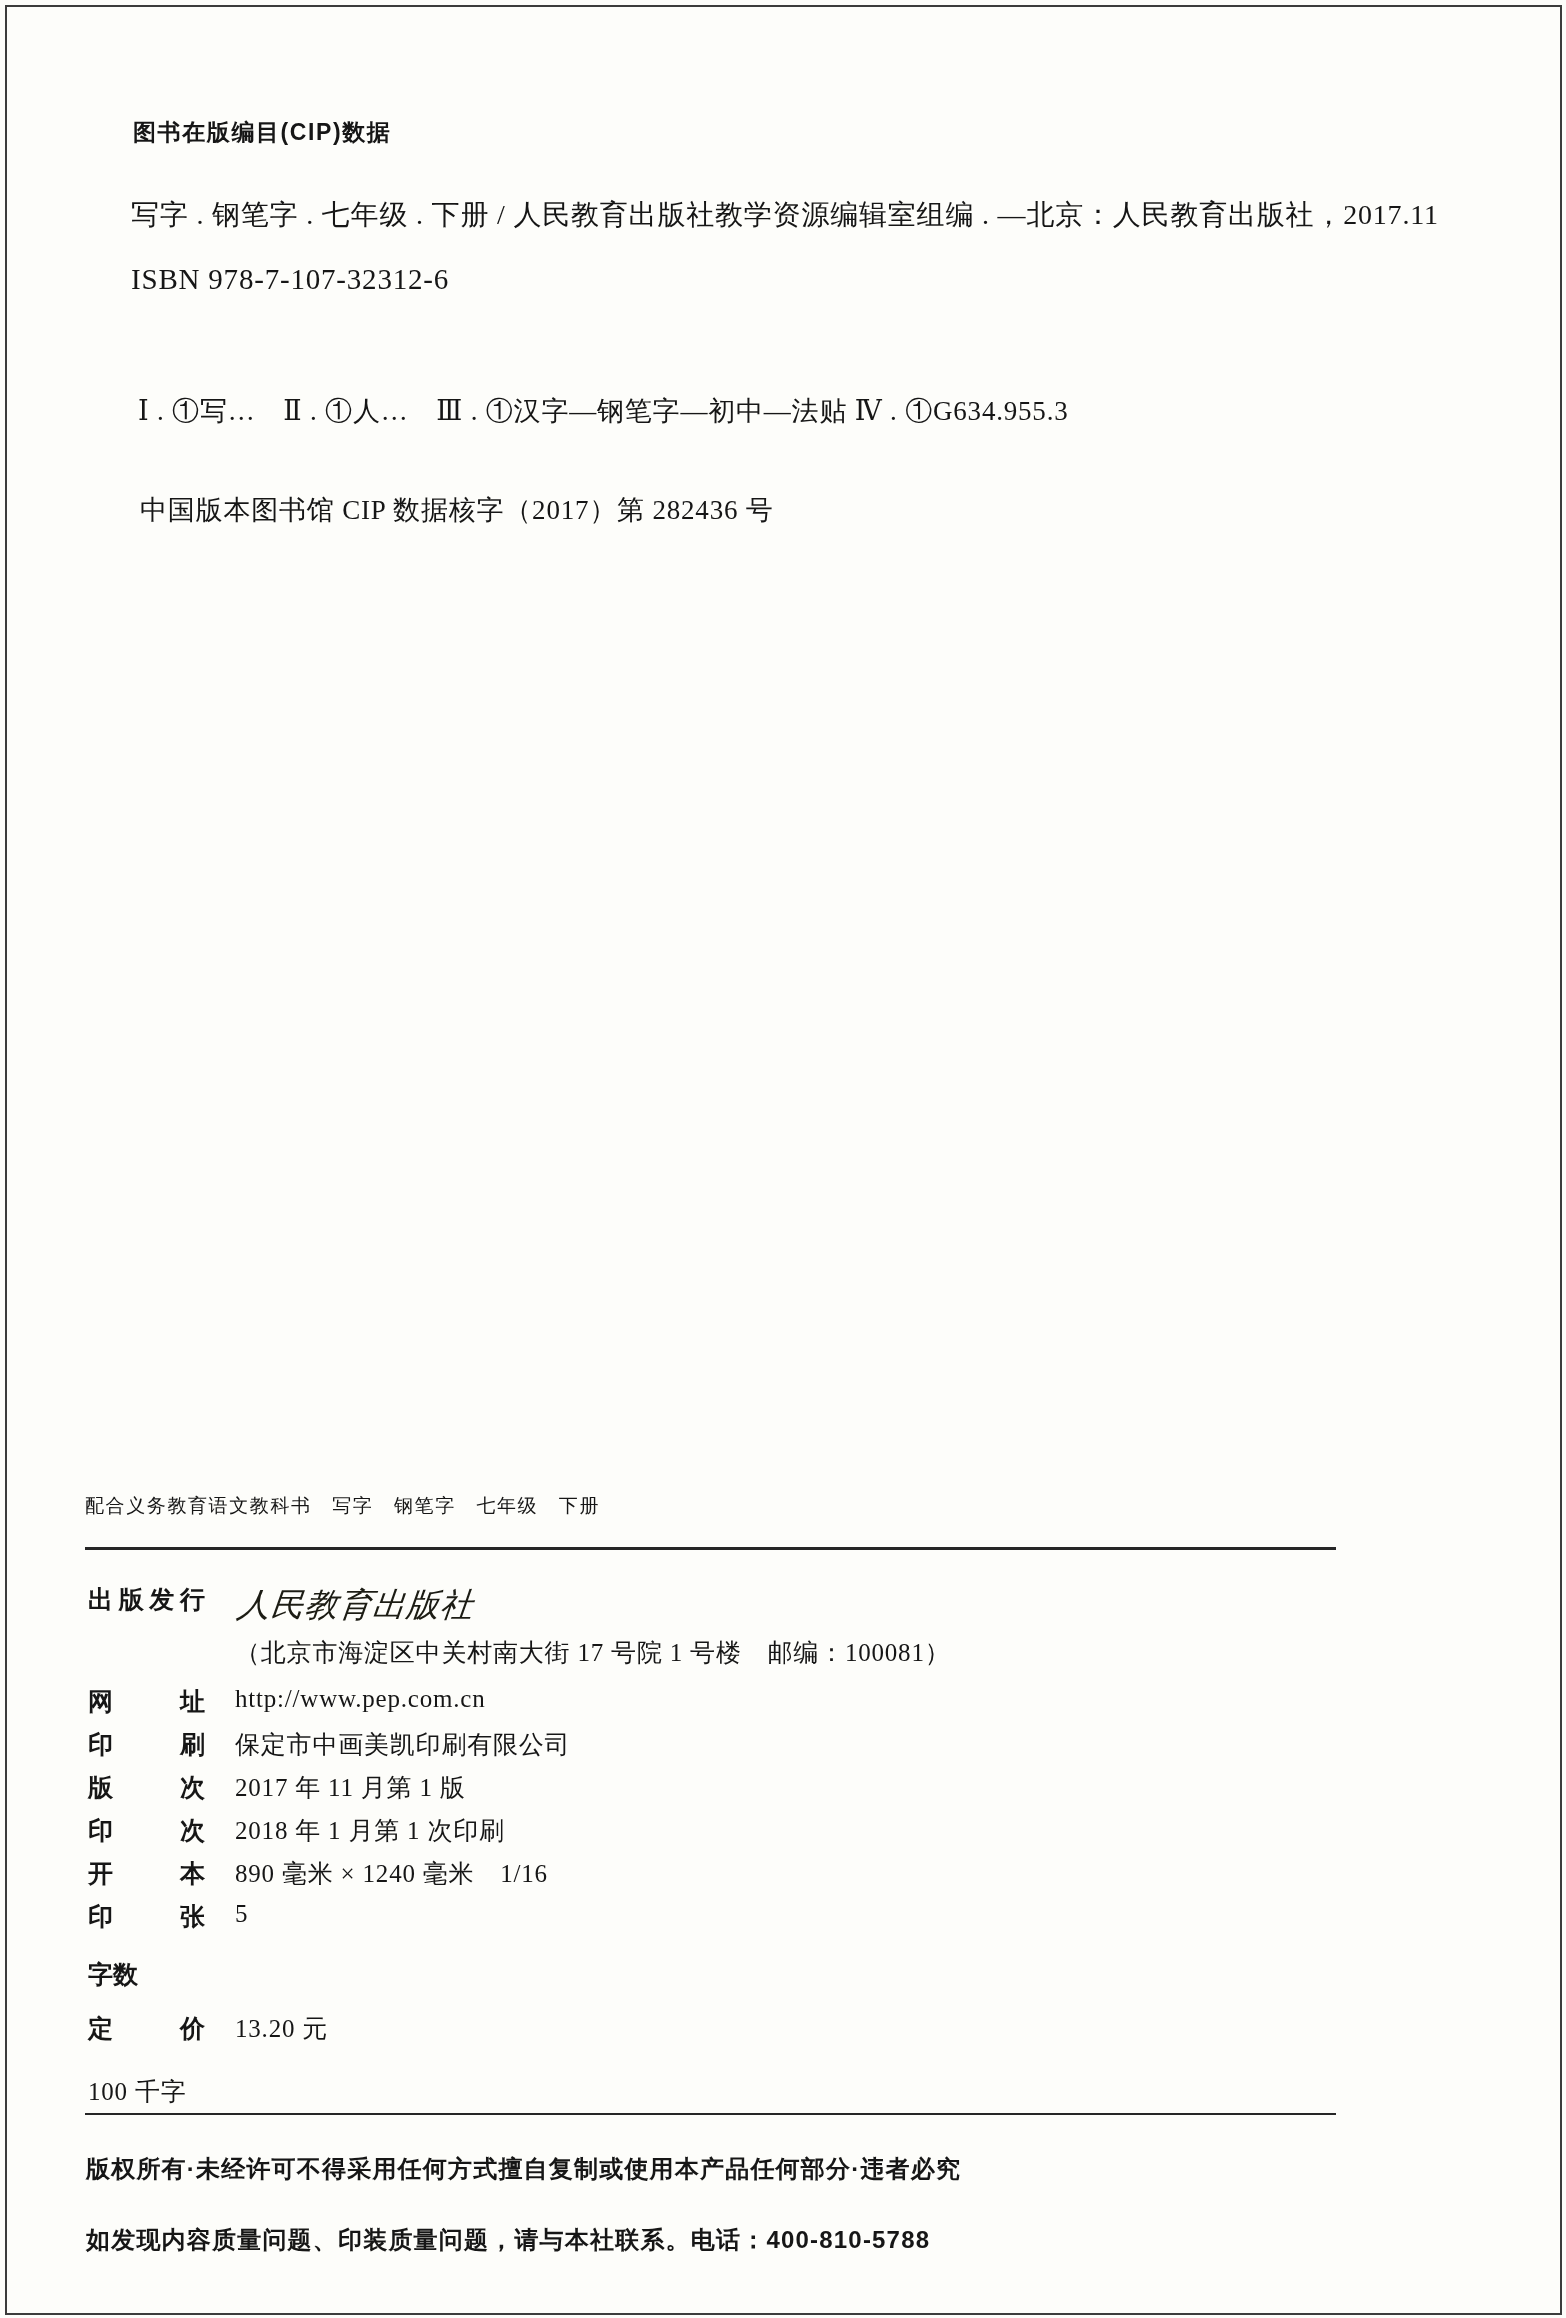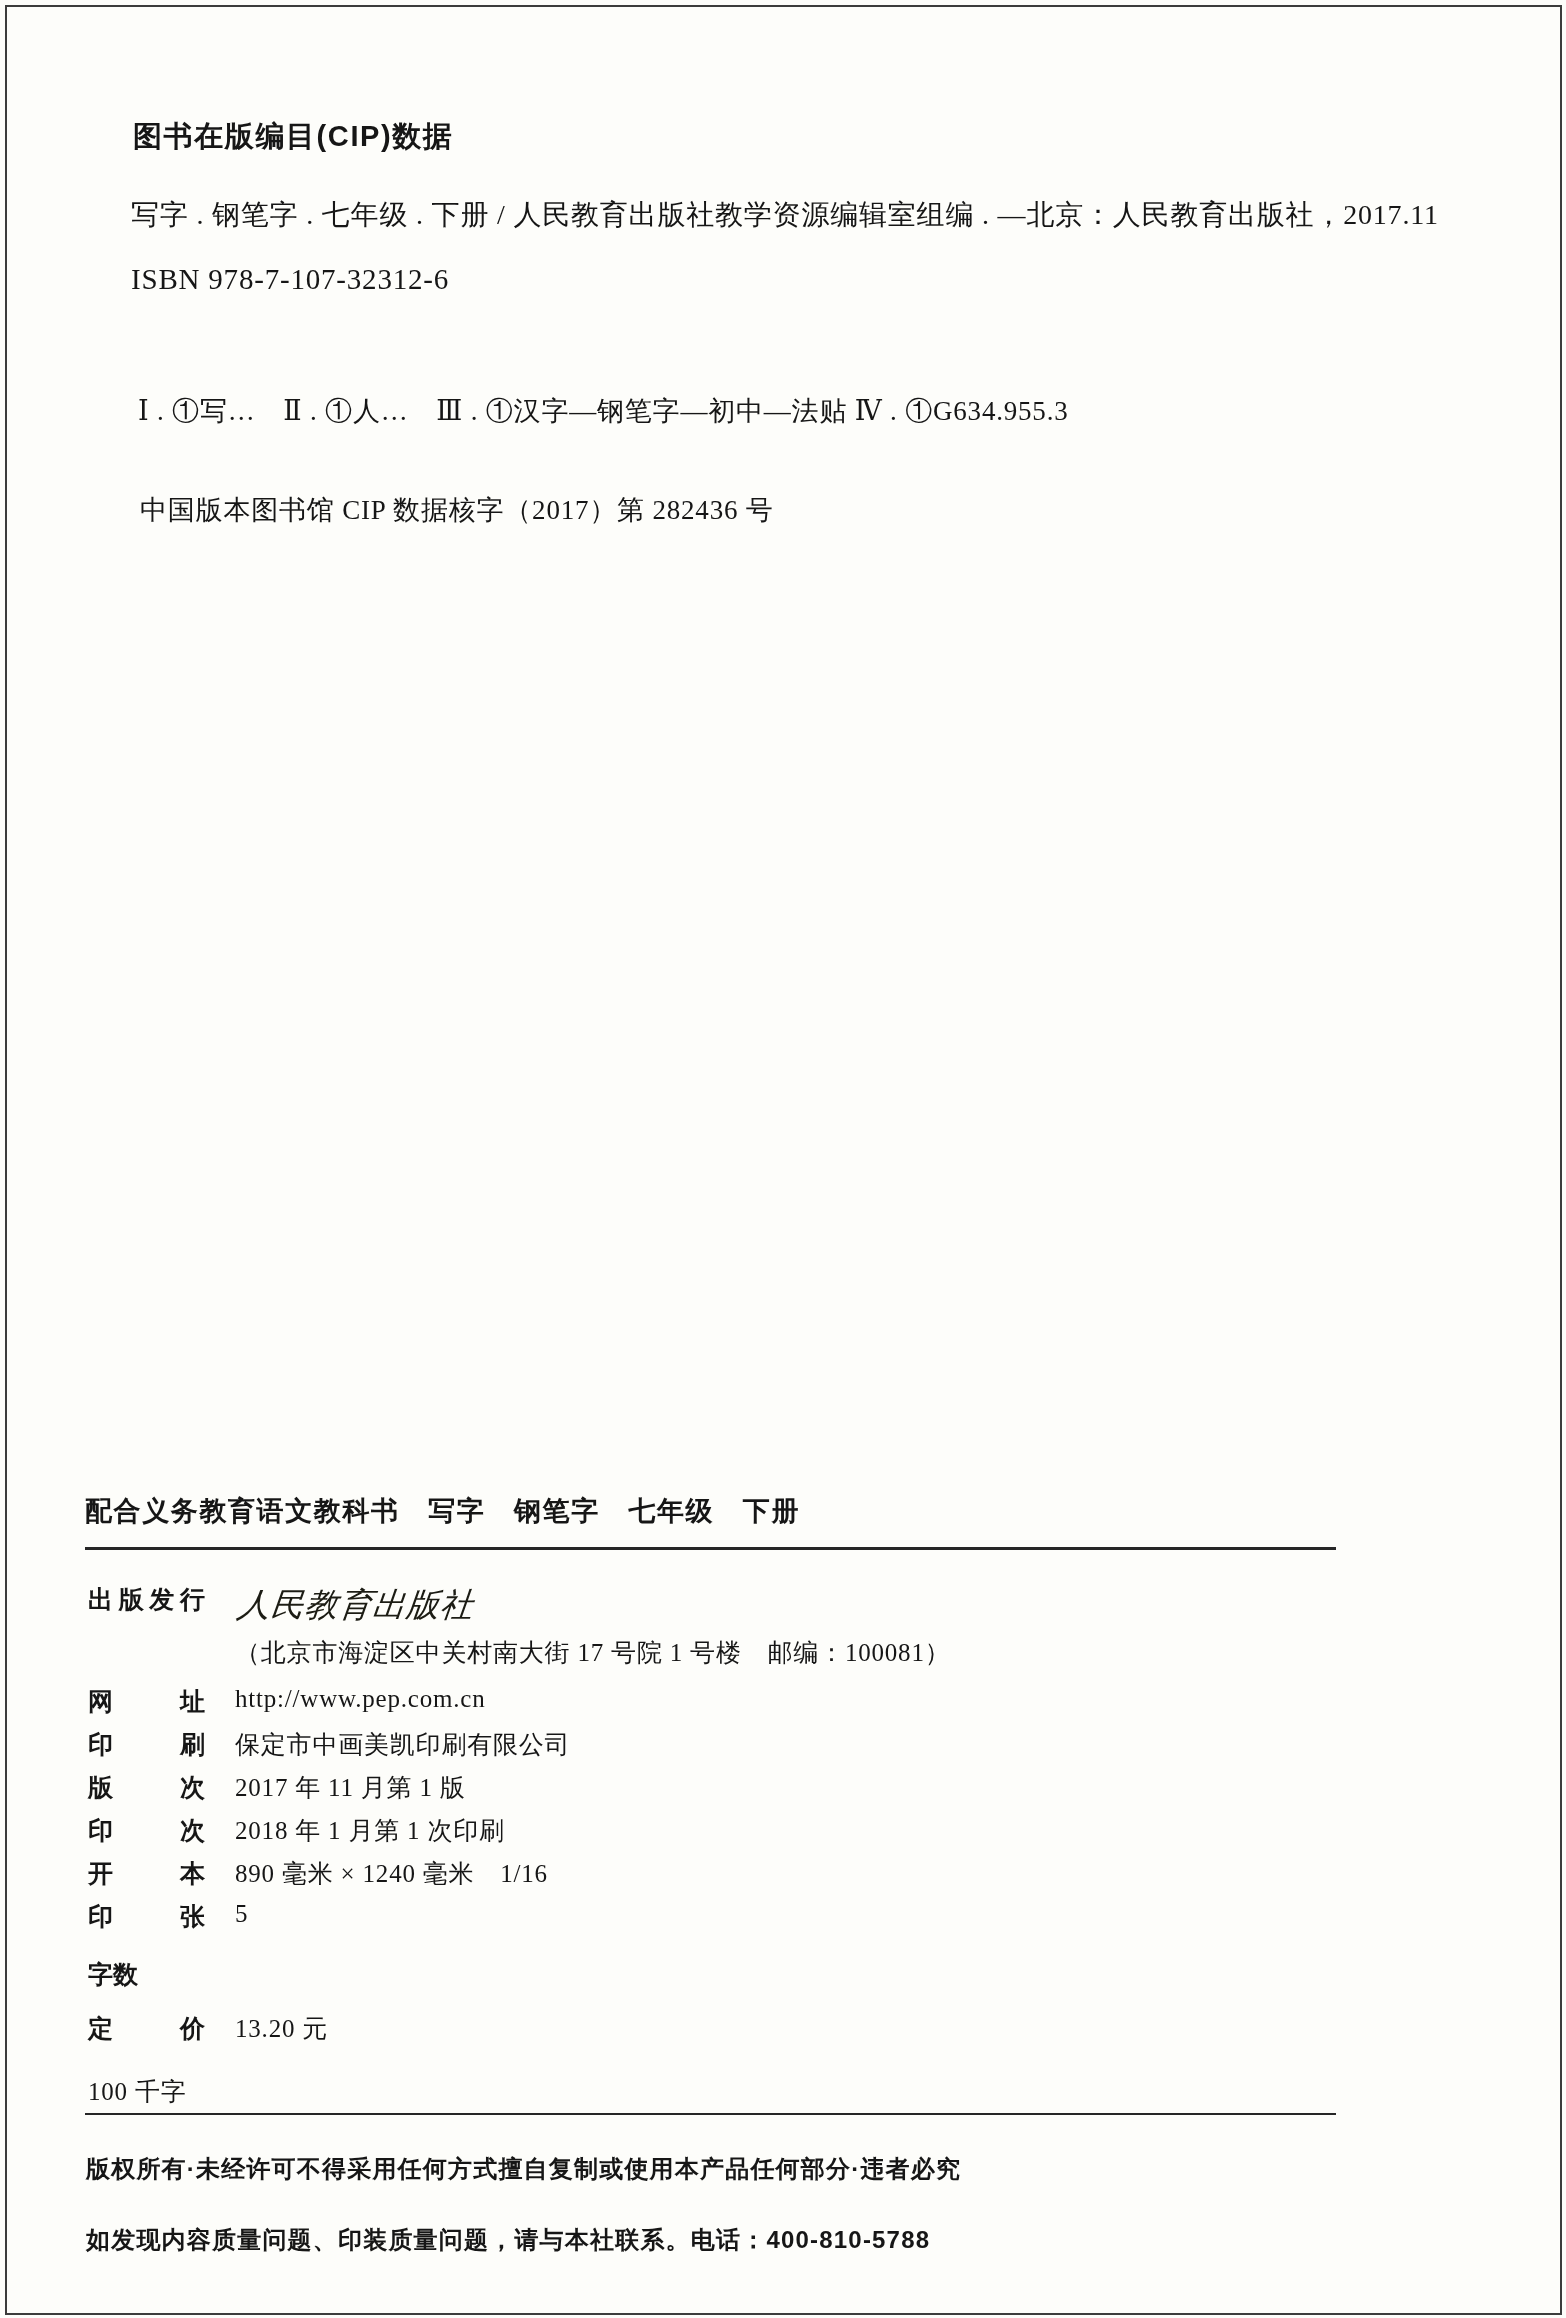--- a/index.html
+++ b/index.html
@@ -14,21 +14,21 @@
   .scan-frame{
     position:absolute;left:4.7px;top:4.7px;right:3.9px;bottom:3.9px;
     border:2.3px solid #3c3c3c;
     pointer-events:none;
   }
   .serif{font-family:"Liberation Serif","DejaVu Serif",serif;}
 
   
   .cip-header{
     position:absolute;left:133px;top:117px;
-    font-size:29px;letter-spacing:1.6px;font-weight:600;
+    font-size:23px;letter-spacing:1.6px;font-weight:600;
     font-family:"Liberation Sans","DejaVu Sans",sans-serif;
   }
   .cip-desc{
     position:absolute;left:131px;top:196px;width:1378px;
     font-size:28px;letter-spacing:0.8px;line-height:38px;
     white-space:nowrap;
   }
   .cip-isbn{
     position:absolute;left:131px;top:263px;
     font-size:29px;letter-spacing:0.8px;
@@ -38,21 +38,21 @@
     font-size:27px;letter-spacing:0.8px;white-space:nowrap;
   }
   .cip-record{
     position:absolute;left:140px;top:492px;
     font-size:27px;letter-spacing:0.8px;
   }
 
   
   .series-heading{
     position:absolute;left:85px;top:1493px;
-    font-size:27px;font-weight:700;letter-spacing:1.6px;
+    font-size:19px;font-weight:400;letter-spacing:1.6px;
     font-family:"Liberation Sans","DejaVu Sans",sans-serif;
     white-space:nowrap;
   }
   .rule{
     position:absolute;left:85px;width:1251px;height:0;
     border-top:3.1px solid #262626;
   }
   .rule-1{top:1547px;}
   .rule-2{top:2113px;border-top-width:2.3px;}
 

